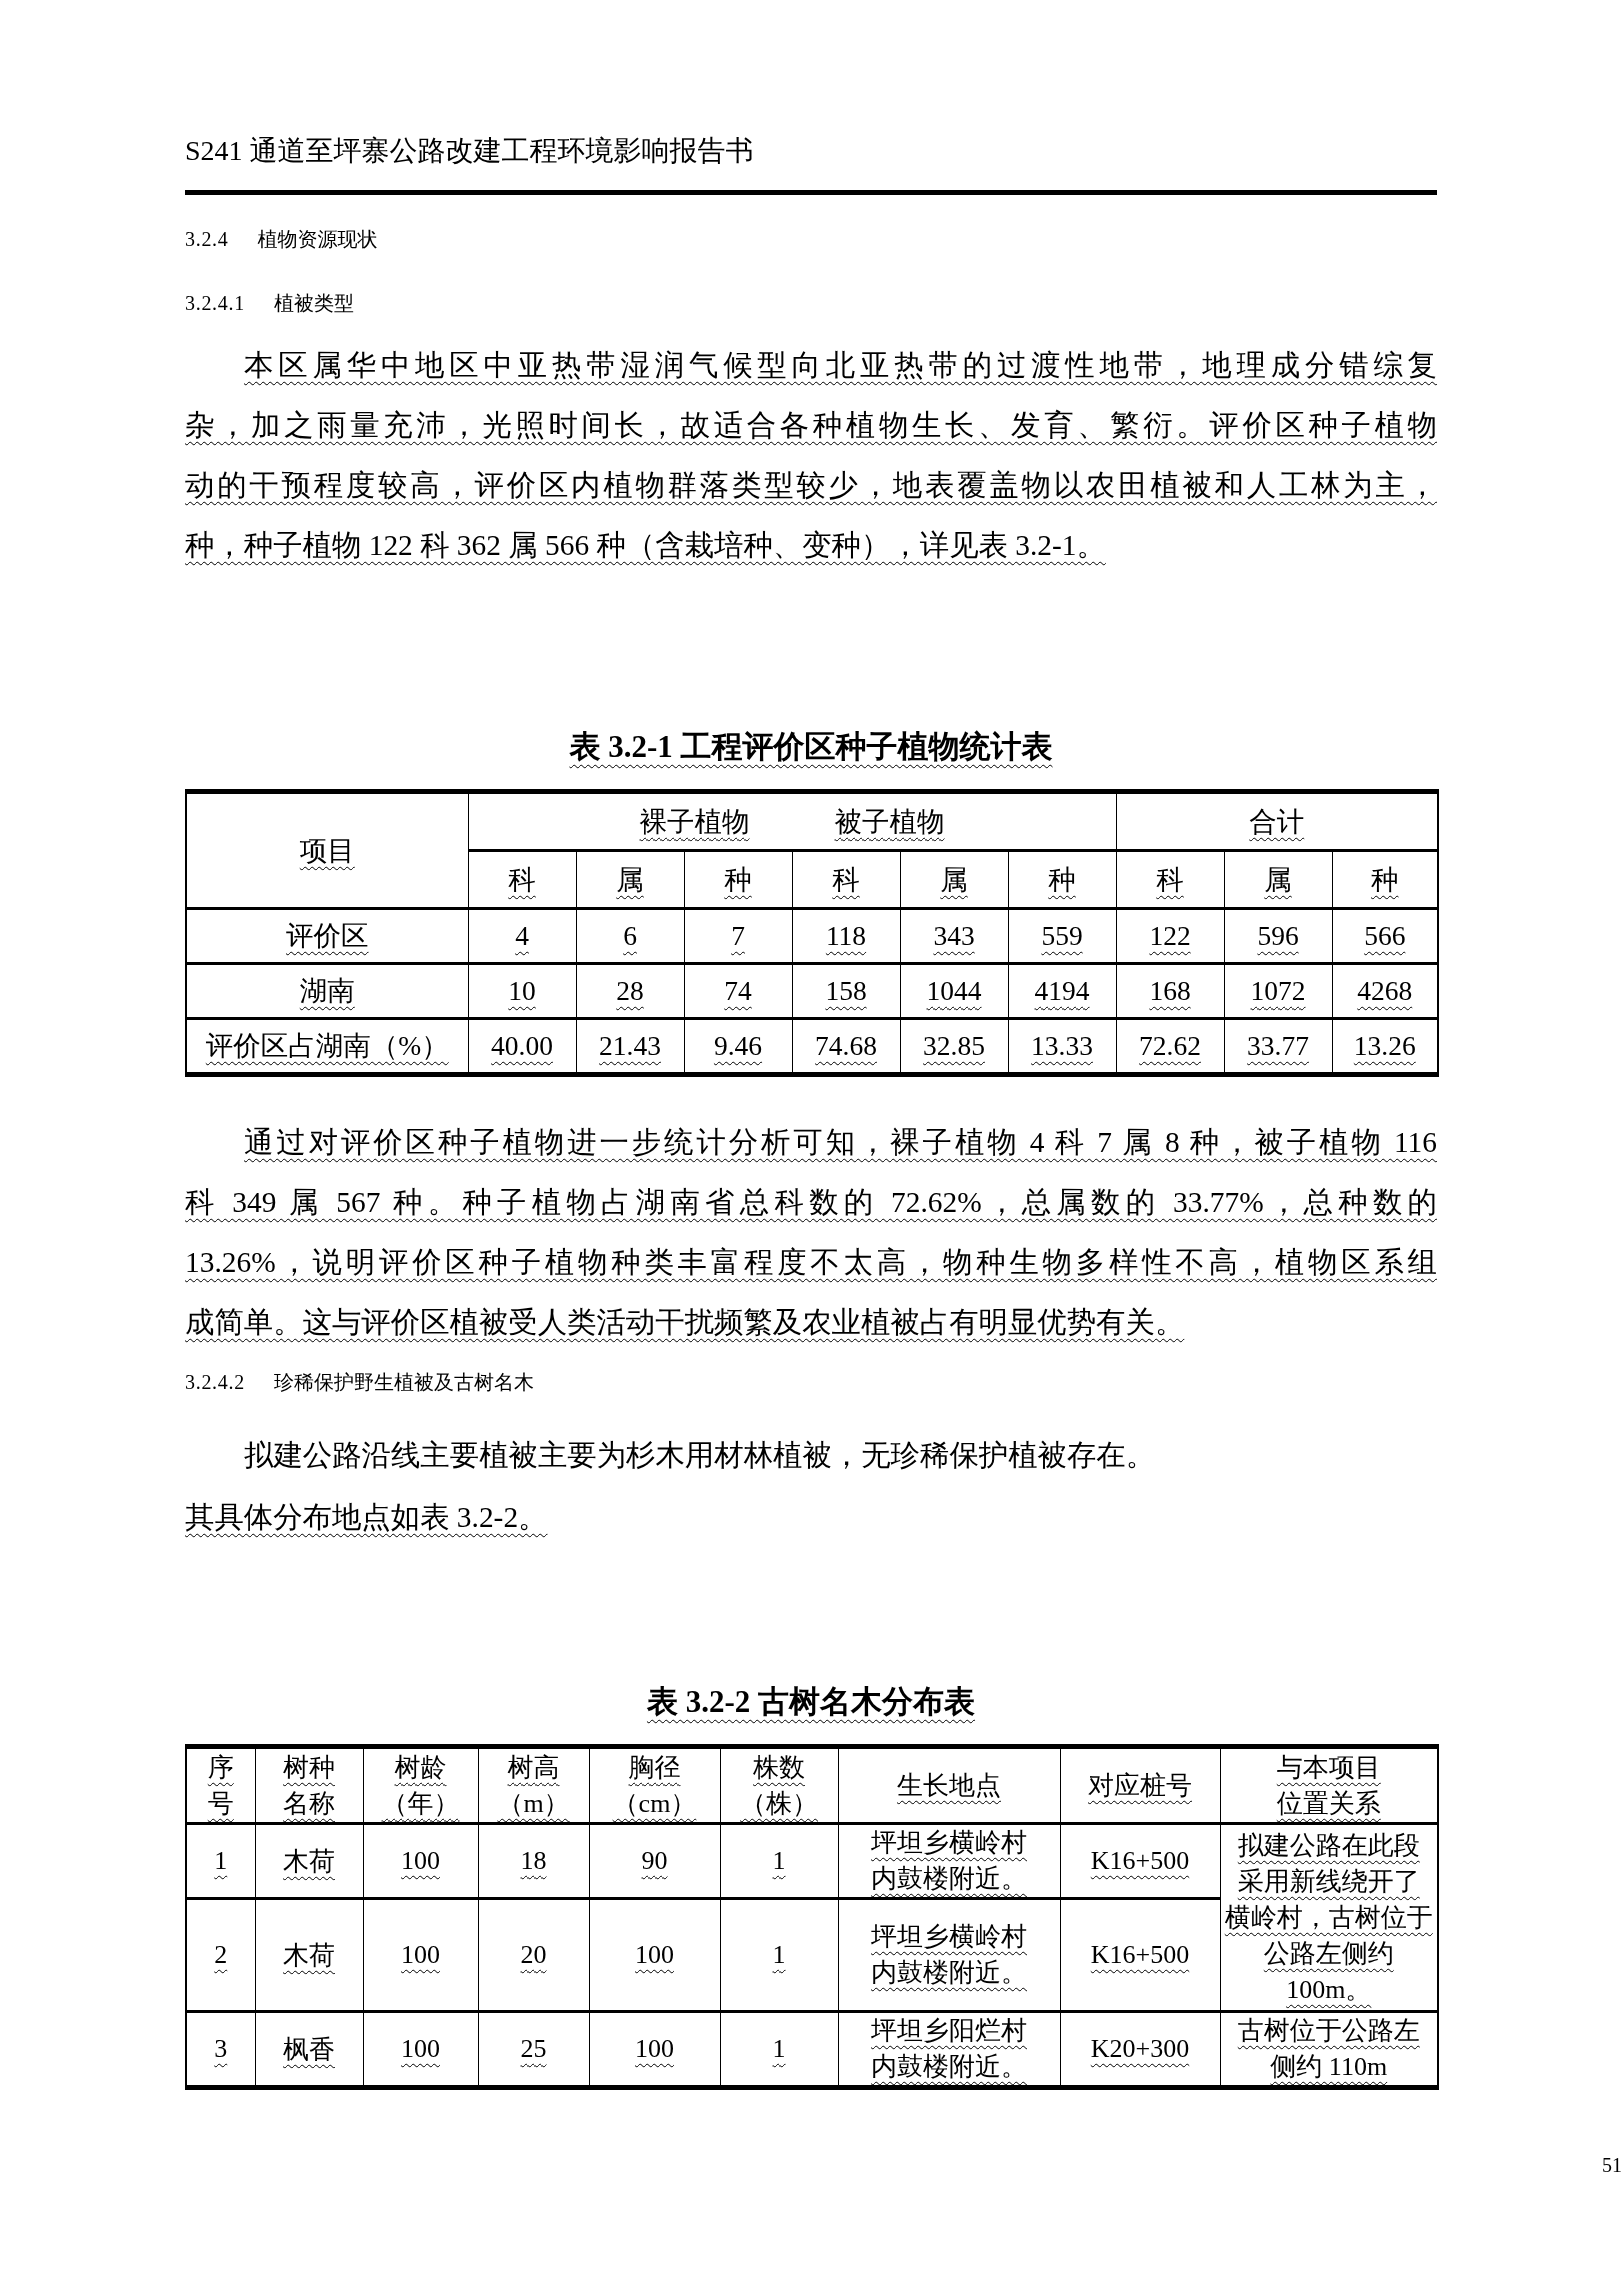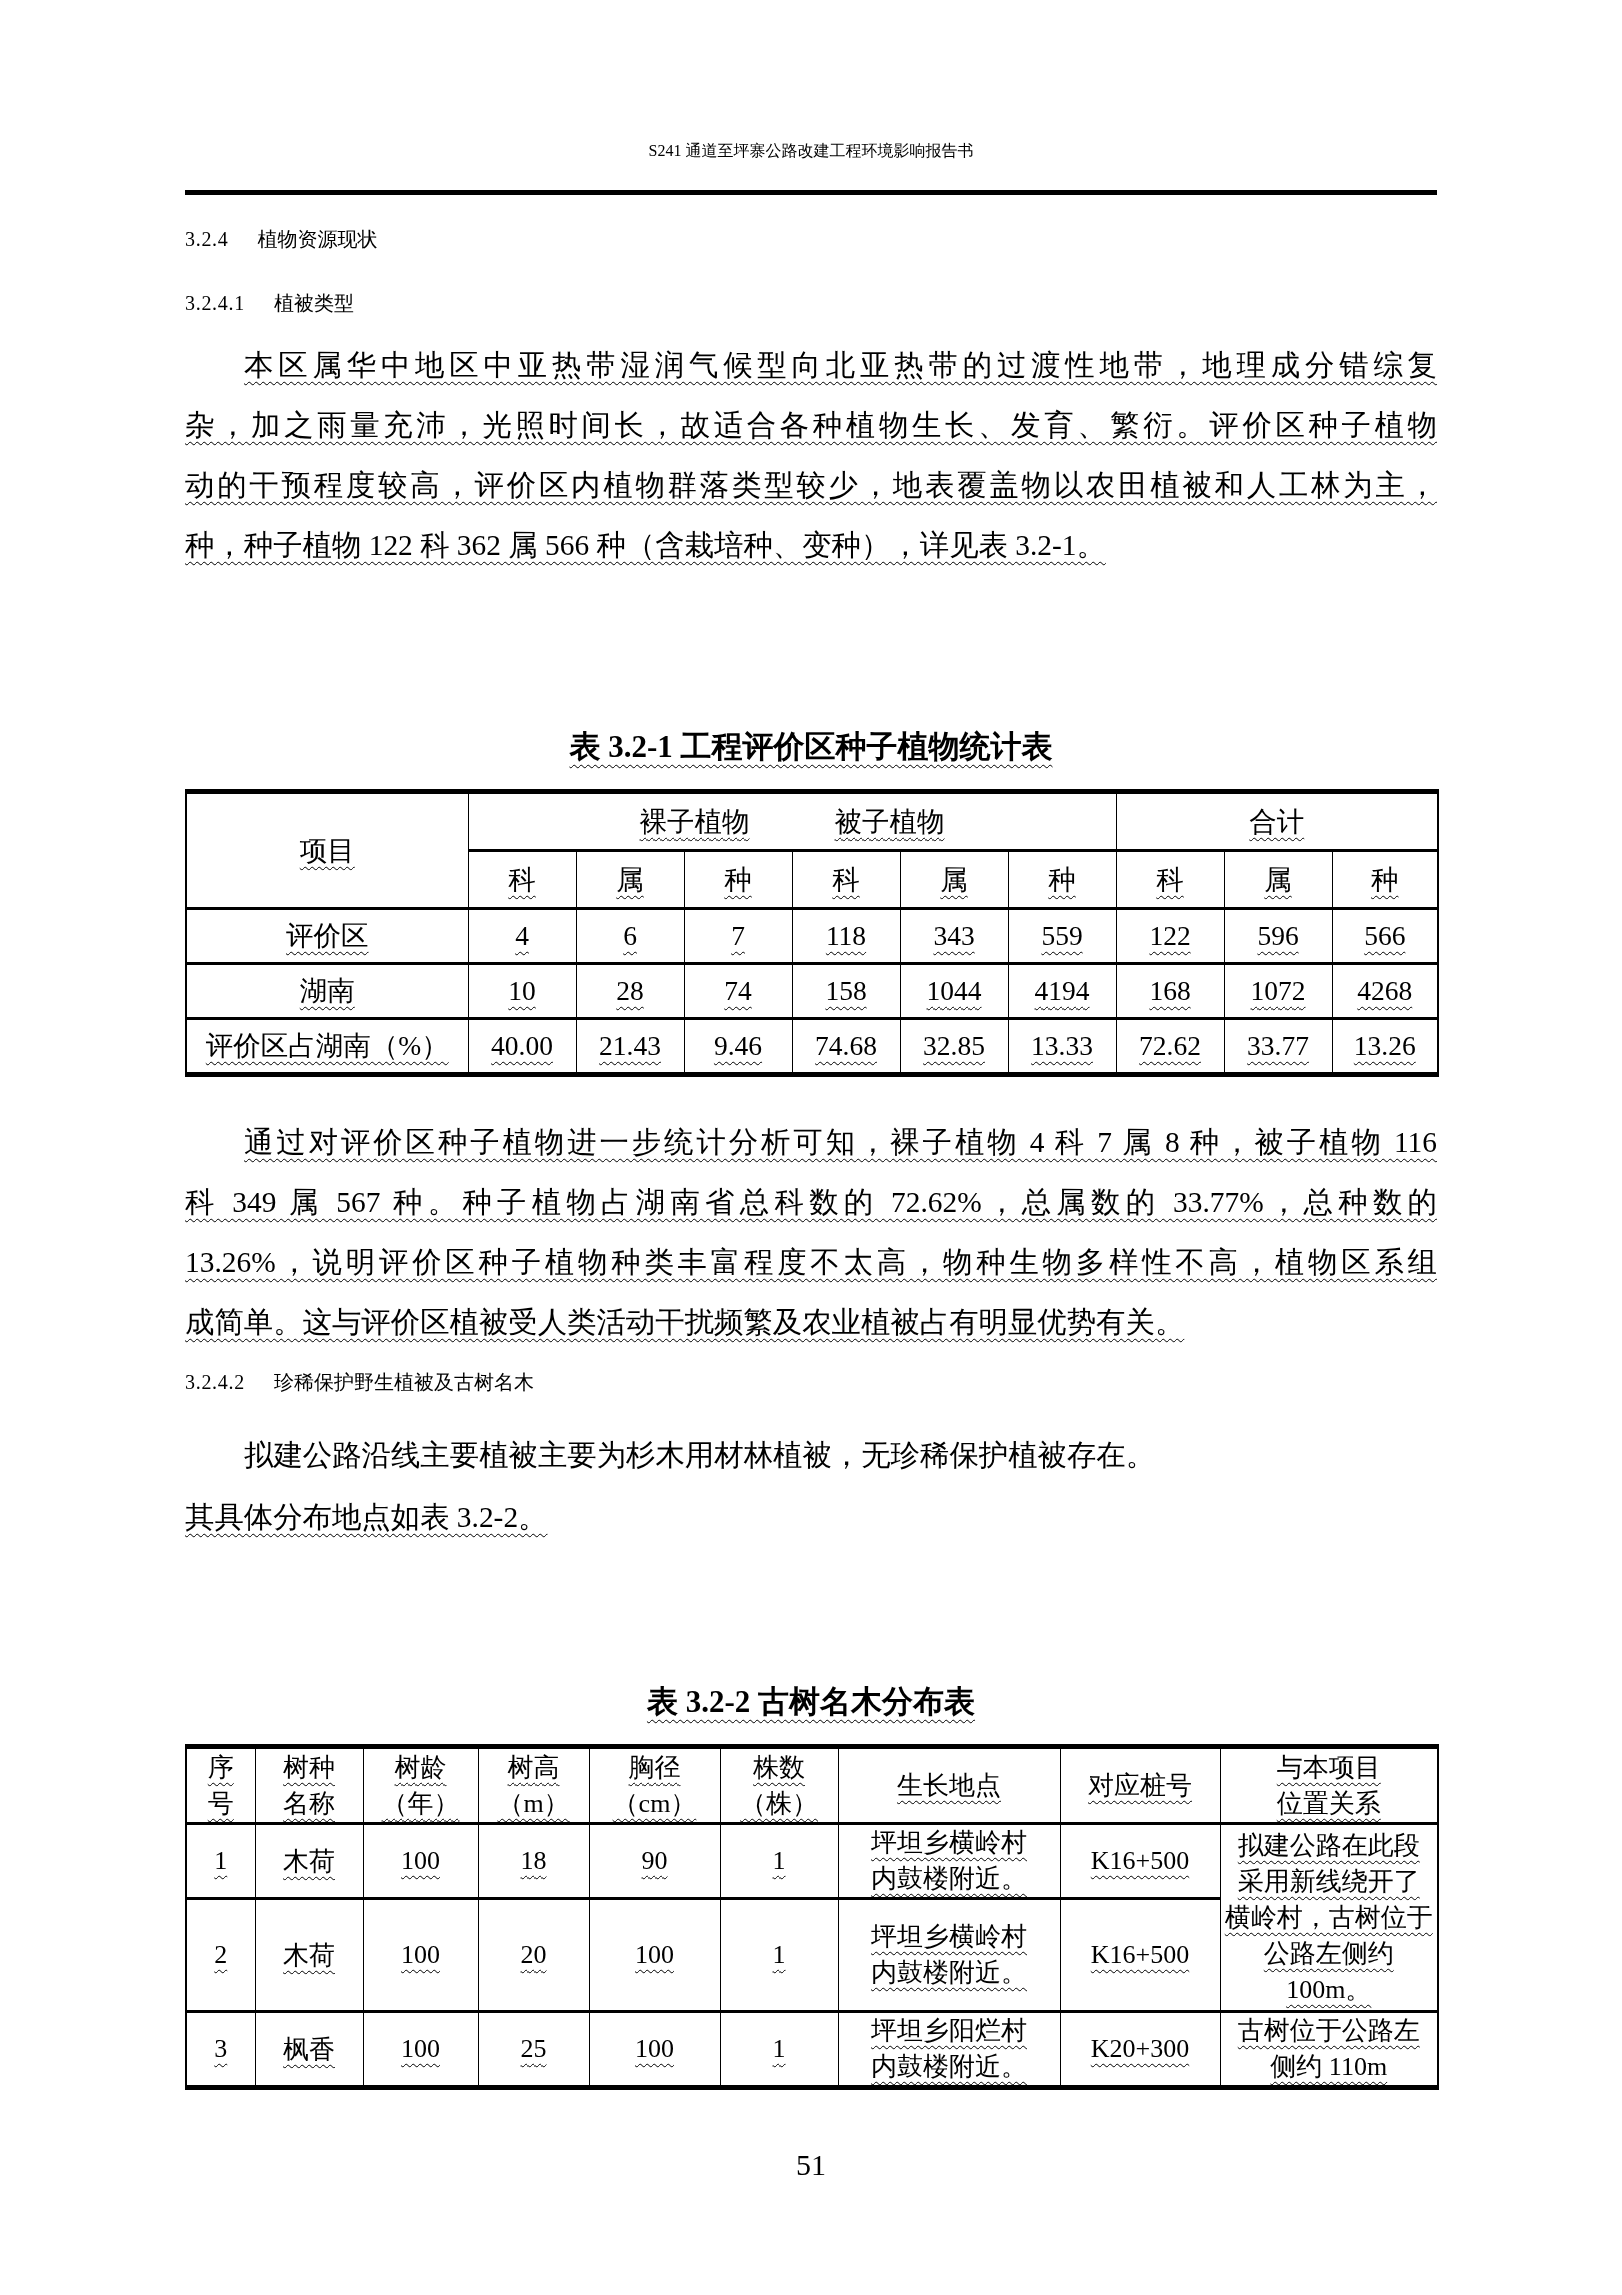--- a/index.html
+++ b/index.html
@@ -2,21 +2,21 @@
 <html style="font-size:10.5px"><head>
 <meta charset="utf-8">
 <style>
   html,body{margin:0;padding:0;}
   body{
     width:1622px;height:2295px;position:relative;background:#ffffff;
     font-family:"Liberation Serif","DejaVu Serif",serif;color:#000;
   }
   .abs{position:absolute;}
   
-  .doc-header{top:134px;left:185px;width:1252px;text-align:center;font-size:16px;line-height:33px;}
+  .doc-header{top:134px;left:185px;width:1252px;text-align:left;font-size:28px;line-height:33px;}
   .header-rule{top:190px;left:185px;width:1252px;height:5.2px;background:#000;}
   
   .heading{left:185px;font-size:20px;line-height:37px;white-space:nowrap;}
   .heading .num{letter-spacing:0.7px;}
   .heading .gap{display:inline-block;width:29px;}
   
   .para{left:185px;width:1252px;font-size:29.4px;}
   .pline{
     text-align:justify;text-align-last:justify;
     height:60px;line-height:60px;overflow:hidden;white-space:nowrap;
@@ -52,21 +52,21 @@
   #table1 tr.hdr1 td,#table1 tr.hdr1 th{height:55px;}
   #table1 tr.hdr2 td{height:55px;}
   #table1 tr.datarow td{height:52px;margin-left:24px;}
   #table2{top:1744px;left:185px;width:1252px;font-size:26px;}
   #table2 tr.hdr td{height:73px;}
   #table2 tr.r1 td{height:71px;}
   #table2 tr.r2 td{height:110px;}
   #table2 tr.r3 td{height:72px;}
   .cell-line{line-height:36px;}
   
-  .page-num{top:2148px;left:0;width:1622px;text-align:center;font-size:30px;line-height:34px;}
+  .page-num{top:2148px;left:0;width:1622px;text-align:right;font-size:20px;line-height:34px;}
 </style>
 </head>
 <body>
 
 <div class="abs doc-header">S241 通道至坪寨公路改建工程环境影响报告书</div>
 <div class="abs header-rule"></div>
 
 <div class="abs heading" style="top:221px;">
   <span class="num">3.2.4</span><span class="gap"></span><span>植物资源现状</span>
 </div>

